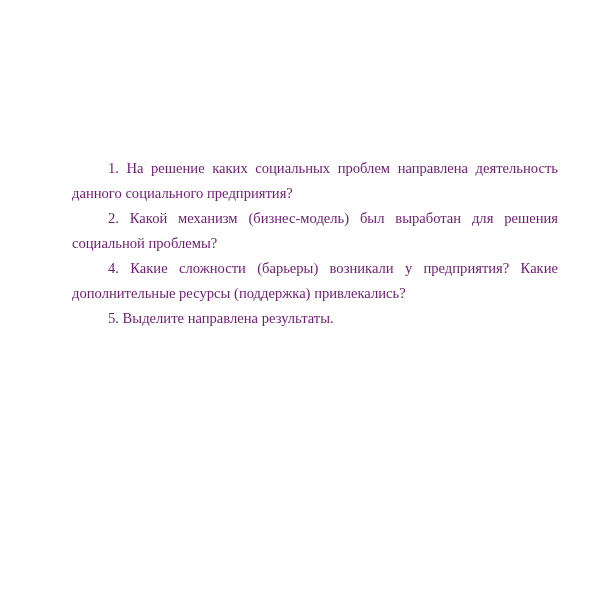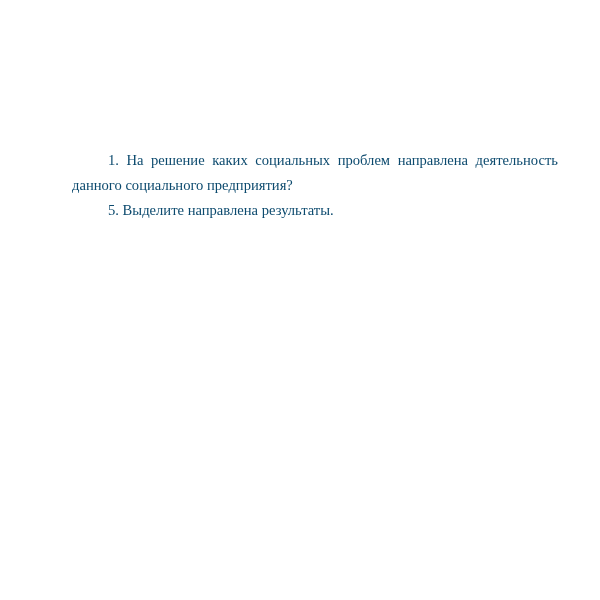--- a/index.html
+++ b/index.html
@@ -9,32 +9,34 @@
     }
     body {
       width: 600px;
       height: 600px;
       position: relative;
       overflow: hidden;
     }
     .page {
       position: absolute;
       left: 72px;
-      top: 148px;
+      top: 156px;
       width: 486px;
       font-family: "Liberation Serif", "DejaVu Serif", serif;
       font-size: 14.6px;
       line-height: 25px;
-      color: #0c4a6e;
+      color: #701a75;
     }
     .question {
       margin: 0;
       text-align: justify;
       text-indent: 36px;
     }
   </style>
 </head>
 <body>
 
 <div class="page">
   <p class="question"><span>1.</span> <span>На решение каких социальных проблем направлена деятельность данного социального предприятия?</span></p>
+  <p class="question"><span>2.</span> <span>Какой механизм (бизнес-модель) был выработан для решения социальной проблемы?</span></p>
+  <p class="question"><span>4.</span> <span>Какие сложности (барьеры) возникали у предприятия? Какие дополнительные ресурсы (поддержка) привлекались?</span></p>
   <p class="question"><span>5.</span> <span>Выделите направлена результаты.</span></p>
 </div>
 
 </body></html>

